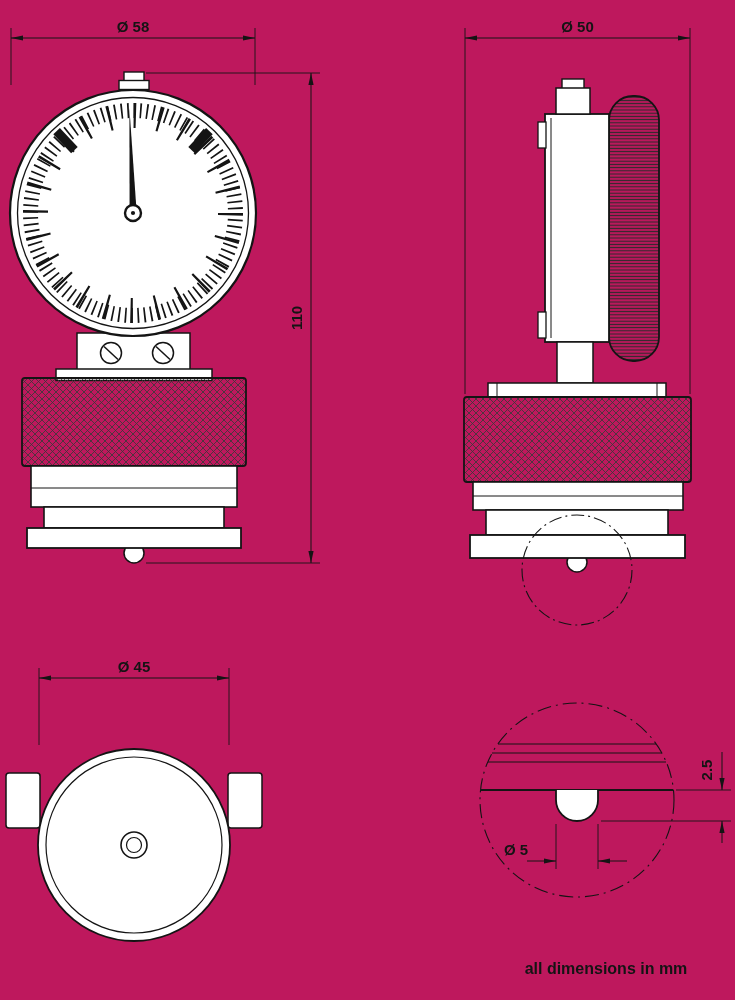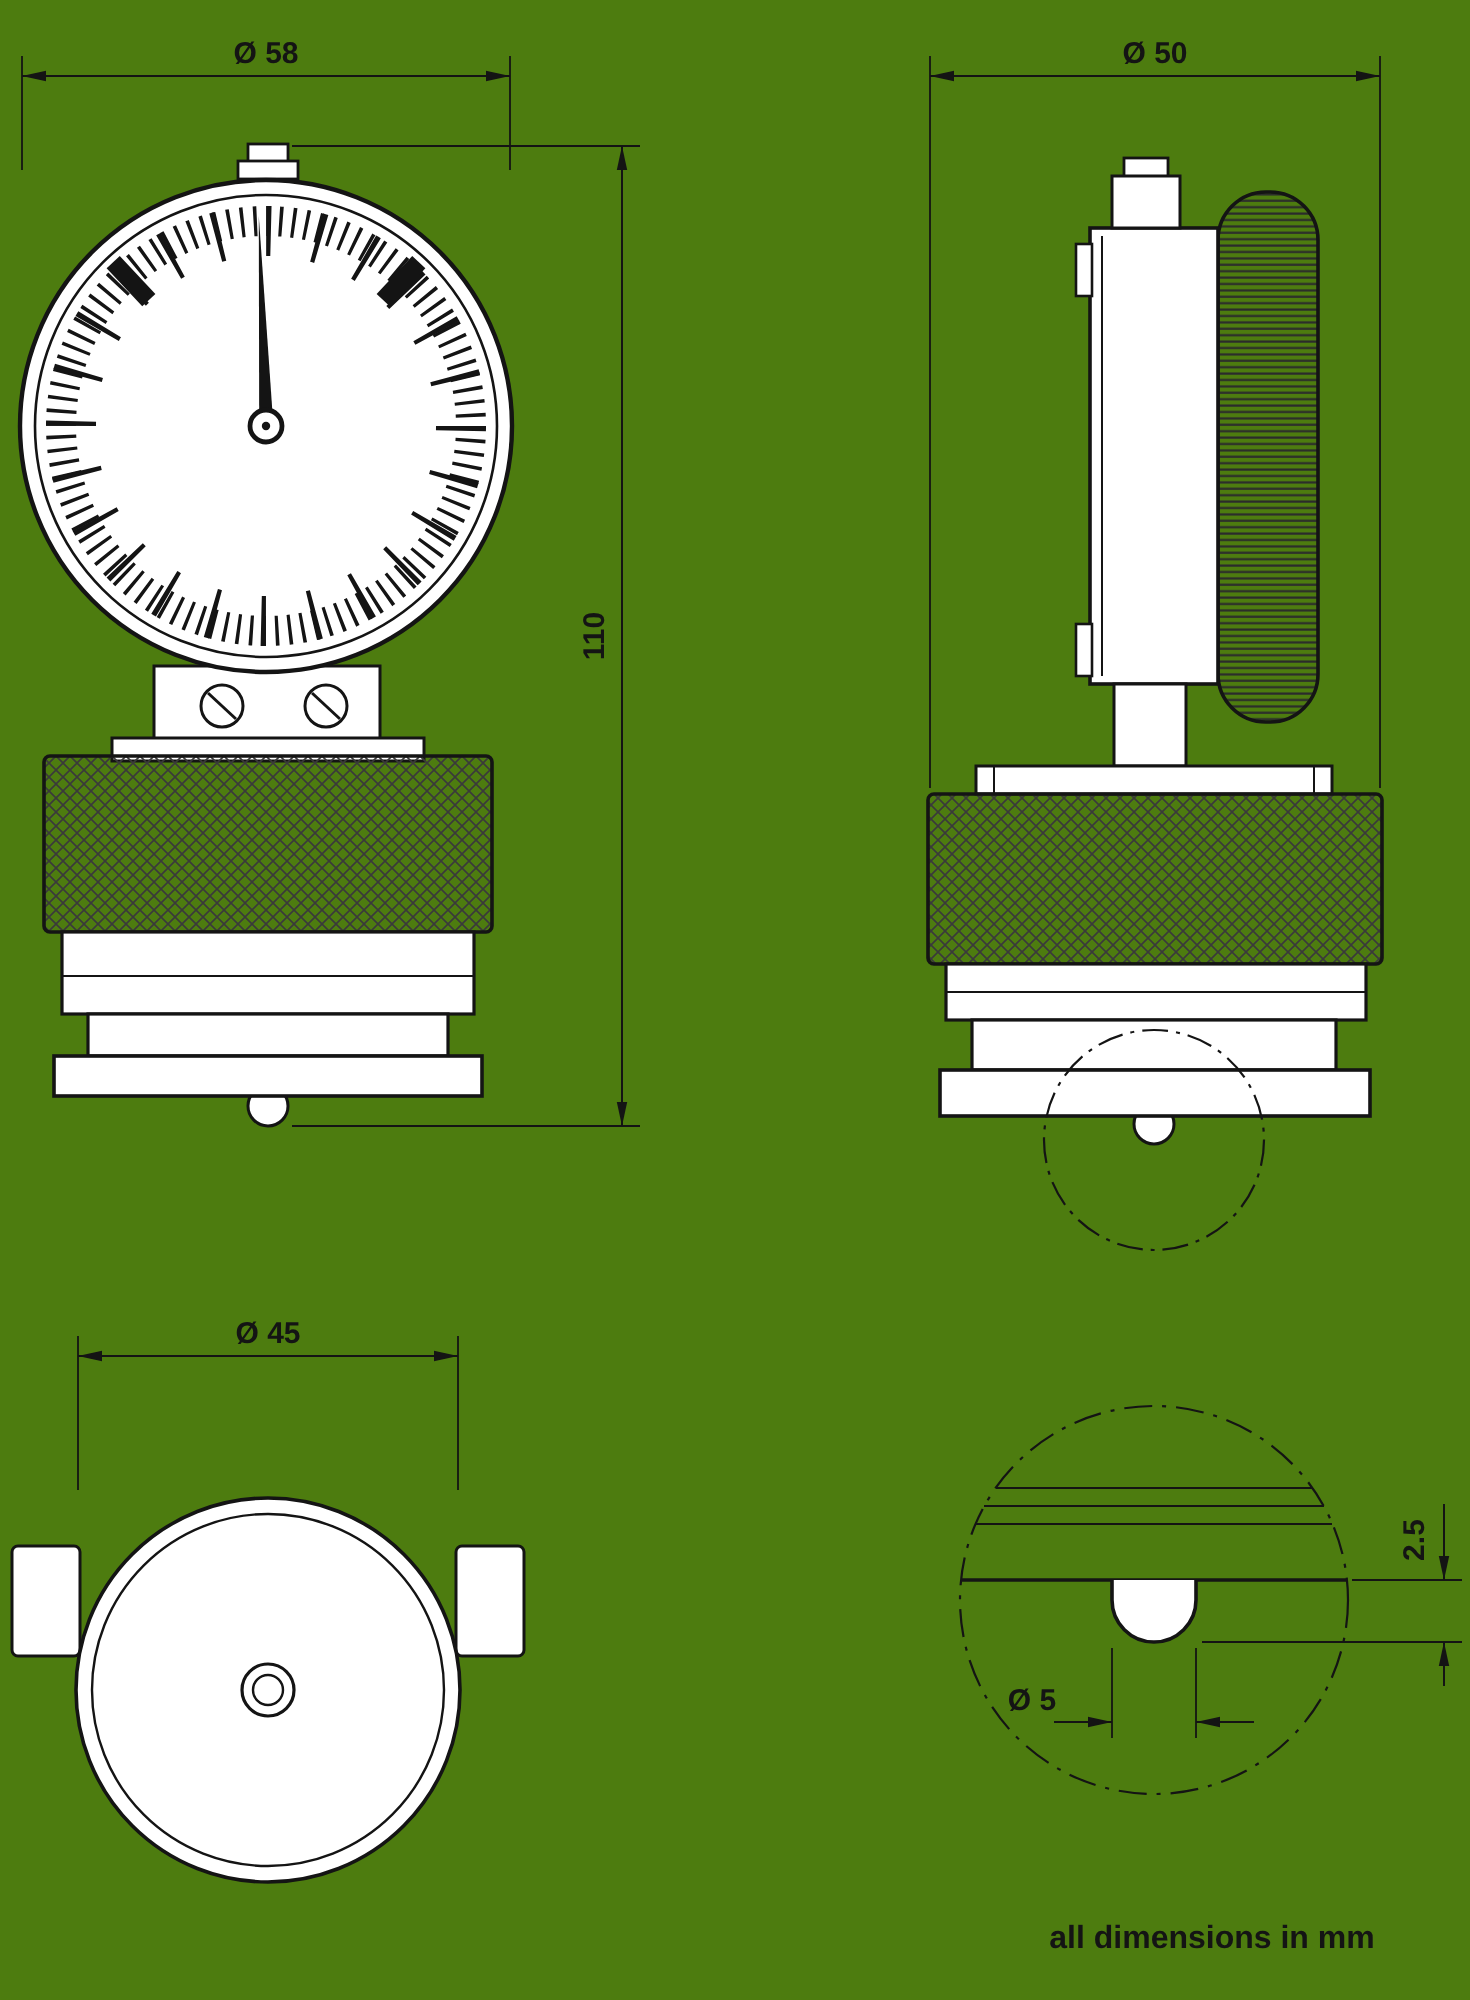--- a/index.html
+++ b/index.html
@@ -1,17 +1,17 @@
 <!DOCTYPE html>
 <html><head>
 <meta charset="utf-8">
 <style>
   html,body { margin:0; padding:0; background:#ffffff; }
   .sheet {
-    position:relative; width:735px; height:1000px; background:#4d7c0f;
+    position:relative; width:735px; height:1000px; background:#be185d;
     font-family:"Liberation Sans", sans-serif; overflow:hidden;
   }
   svg { display:block; }
   .dim-text {
     font-family:"Liberation Sans", sans-serif;
     font-size:15px; font-weight:700; fill:#141414;
   }
   .note-text {
     font-family:"Liberation Sans", sans-serif;
     font-size:16px; font-weight:700; fill:#141414;

